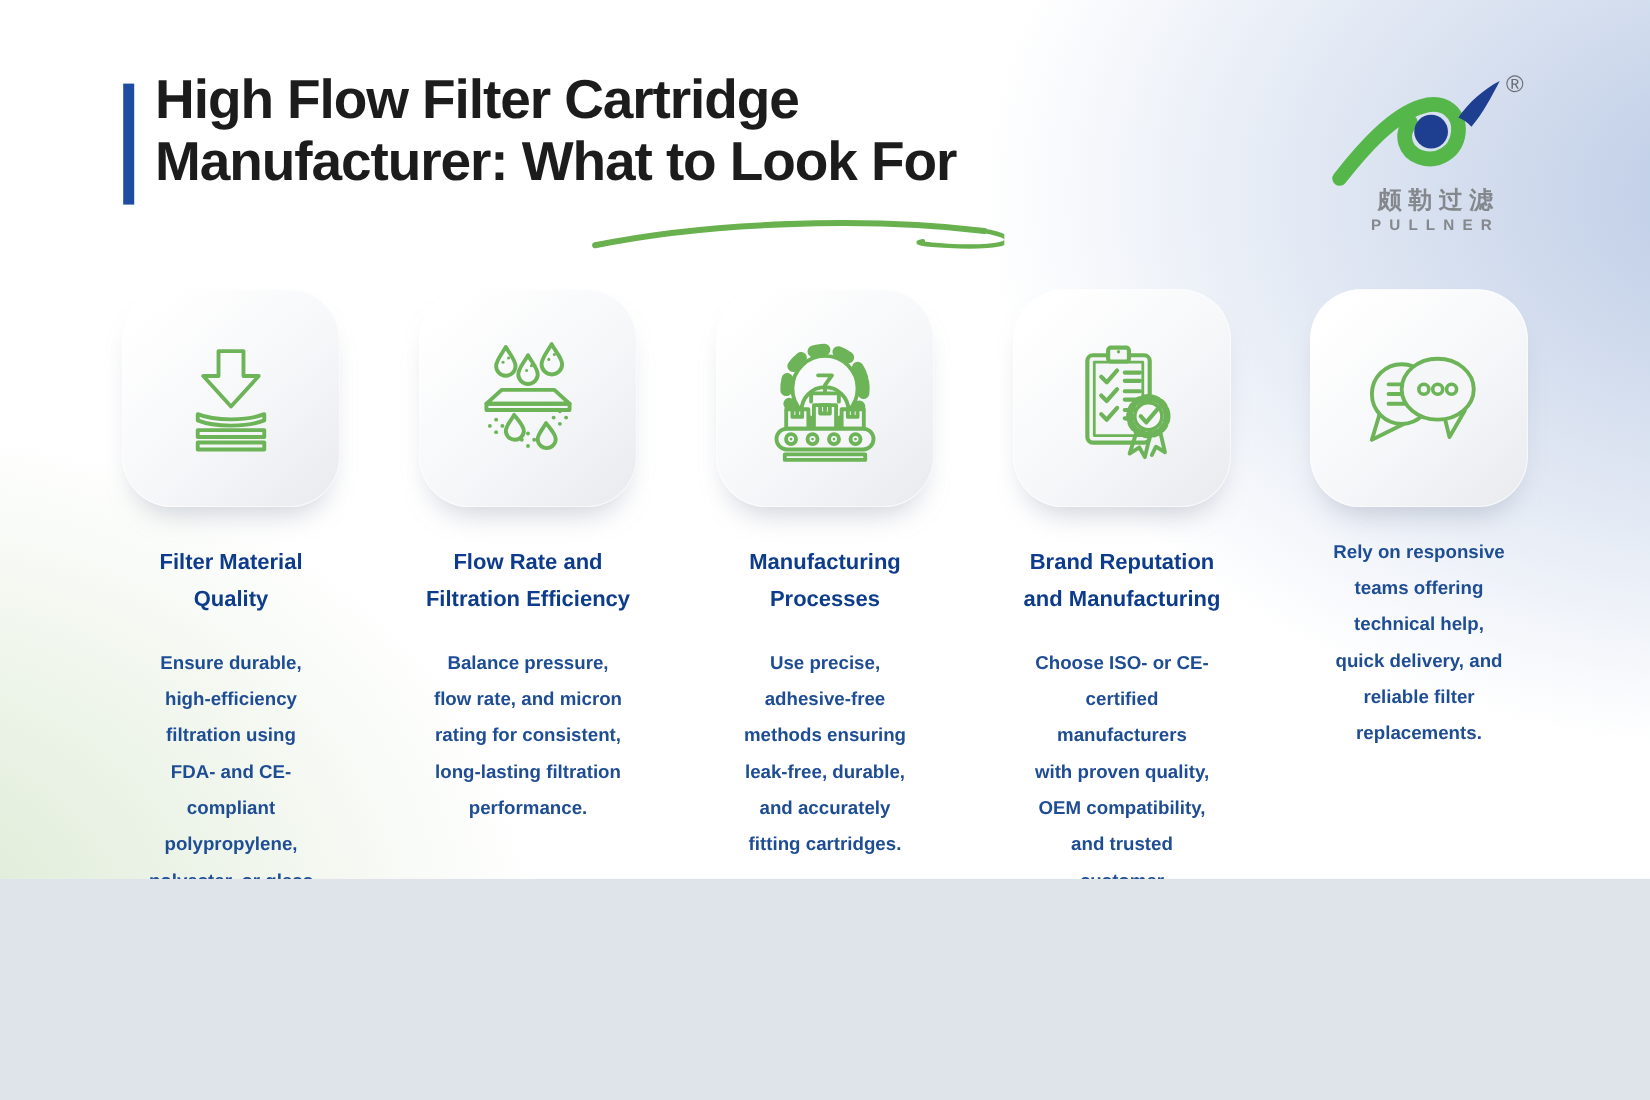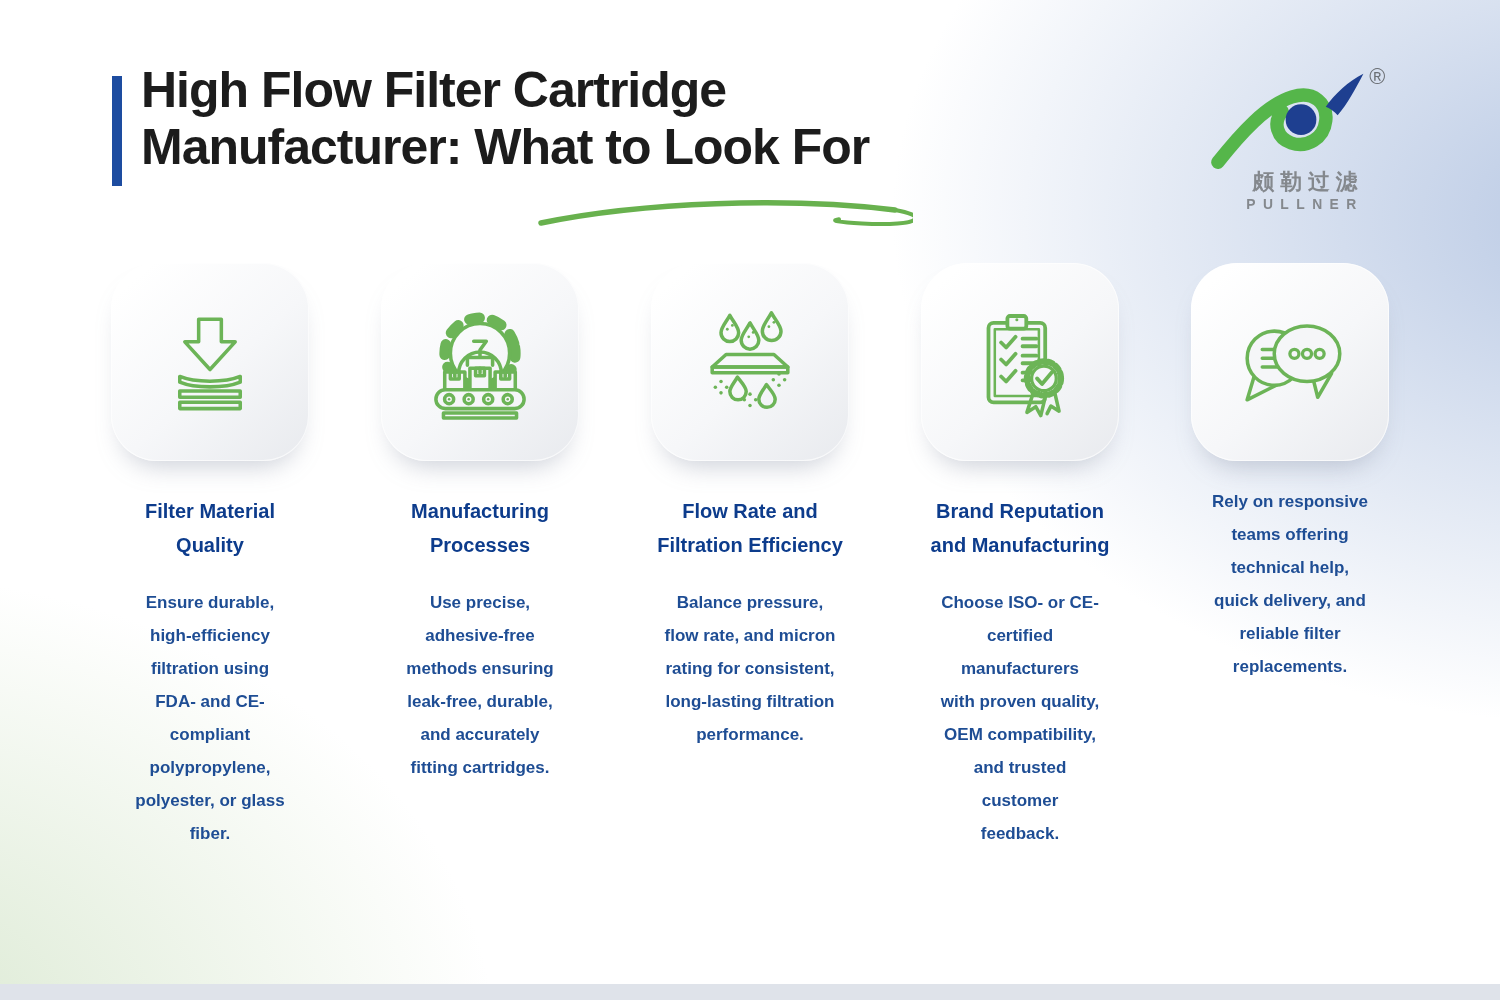--- a/index.html
+++ b/index.html
@@ -1,19 +1,19 @@
 <!DOCTYPE html>
 <html><head>
 <meta charset="utf-8">
 <style>
   * { margin:0; padding:0; box-sizing:border-box; }
   html,body { background:#dfe3ea; }
   .page {
     position:relative;
-    width:1500px; height:984px;
+    width:1500px; height:799px;
     margin:0 auto;
     overflow:hidden;
     font-family:"Liberation Sans", sans-serif;
     background:
       radial-gradient(1150px 820px at 107% 22%, #b9c9e4 0%, rgba(185,201,228,0) 62%),
       radial-gradient(1050px 780px at -9% 106%, #d9e8d0 0%, rgba(217,232,208,0) 60%),
       linear-gradient(#ffffff,#ffffff);
   }
 
   
@@ -105,60 +105,20 @@
       <h3 class="card-title">Filter Material
 Quality</h3>
       <p class="card-desc">Ensure durable,
 high-efficiency
 filtration using
 FDA- and CE-
 compliant
 polypropylene,
 polyester, or glass
 fiber.</p>
-    </div>
-
-    <div class="col">
-      <div class="card">
-        <svg class="ic" viewBox="0 0 100 100" stroke-width="2.6">
-          <circle cx="50" cy="43" r="28" stroke-width="8.5" stroke-dasharray="8.2 10.1" transform="rotate(-10 50 43)"></circle>
-          <circle cx="50" cy="43" r="23.5"></circle>
-          <path d="M33 59 A17 17 0 0 1 67 59"></path>
-          <path d="M45 33.5 H55 L50 40.5 V46.5 M40 46.5 H60 M40 46.5 V52.5 M60 46.5 V52.5"></path>
-          <g>
-            <rect class="fillbg" x="22" y="58" width="16" height="14"></rect>
-            <rect x="26.5" y="58" width="7" height="5.5"></rect>
-              <path d="M30 58 V61.5"></path>
-            <rect class="fillbg" x="42" y="55" width="16" height="17"></rect>
-            <rect x="46.5" y="55" width="7" height="6"></rect>
-              <path d="M50 55 V58.8"></path>
-            <rect class="fillbg" x="62" y="58" width="16" height="14"></rect>
-            <rect x="66.5" y="58" width="7" height="5.5"></rect>
-              <path d="M70 58 V61.5"></path>
-          </g>
-          <rect class="fillbg" x="15" y="72" width="70" height="15" rx="7.5"></rect>
-          <circle cx="25.5" cy="79.5" r="3.6"></circle>
-            <circle class="dot" cx="25.5" cy="79.5" r="1"></circle>
-          <circle cx="41" cy="79.5" r="3.6"></circle>
-            <circle class="dot" cx="41" cy="79.5" r="1"></circle>
-          <circle cx="56.5" cy="79.5" r="3.6"></circle>
-            <circle class="dot" cx="56.5" cy="79.5" r="1"></circle>
-          <circle cx="72" cy="79.5" r="3.6"></circle>
-            <circle class="dot" cx="72" cy="79.5" r="1"></circle>
-          <rect x="21" y="90.5" width="58" height="4"></rect>
-        </svg>
-      </div>
-      <h3 class="card-title">Manufacturing
-Processes</h3>
-      <p class="card-desc">Use precise,
-adhesive-free
-methods ensuring
-leak-free, durable,
-and accurately
-fitting cartridges.</p>
     </div>
 
     <div class="col">
       <div class="card">
         <svg class="ic" viewBox="0 0 100 100" stroke-width="2.6">
           <path d="M34 13 C31 18.5 27 22.5 27 26.8 a7 7 0 0 0 14 0 C41 22.5 37 18.5 34 13 Z"></path>
           <path d="M50 19 C47 24.5 43 28.5 43 32.8 a7 7 0 0 0 14 0 C57 28.5 53 24.5 50 19 Z"></path>
           <path d="M67 11 C64 16.5 59.8 21 59.8 25.5 a7.4 7.4 0 0 0 14.8 0 C74.6 21 70 16.5 67 11 Z"></path>
           <circle class="dot" cx="32" cy="24" r="1.1"></circle>
             <circle class="dot" cx="36" cy="21" r="1.1"></circle>
@@ -190,20 +150,60 @@
 Filtration Efficiency</h3>
       <p class="card-desc">Balance pressure,
 flow rate, and micron
 rating for consistent,
 long-lasting filtration
 performance.</p>
     </div>
 
     <div class="col">
       <div class="card">
+        <svg class="ic" viewBox="0 0 100 100" stroke-width="2.6">
+          <circle cx="50" cy="43" r="28" stroke-width="8.5" stroke-dasharray="8.2 10.1" transform="rotate(-10 50 43)"></circle>
+          <circle cx="50" cy="43" r="23.5"></circle>
+          <path d="M33 59 A17 17 0 0 1 67 59"></path>
+          <path d="M45 33.5 H55 L50 40.5 V46.5 M40 46.5 H60 M40 46.5 V52.5 M60 46.5 V52.5"></path>
+          <g>
+            <rect class="fillbg" x="22" y="58" width="16" height="14"></rect>
+            <rect x="26.5" y="58" width="7" height="5.5"></rect>
+              <path d="M30 58 V61.5"></path>
+            <rect class="fillbg" x="42" y="55" width="16" height="17"></rect>
+            <rect x="46.5" y="55" width="7" height="6"></rect>
+              <path d="M50 55 V58.8"></path>
+            <rect class="fillbg" x="62" y="58" width="16" height="14"></rect>
+            <rect x="66.5" y="58" width="7" height="5.5"></rect>
+              <path d="M70 58 V61.5"></path>
+          </g>
+          <rect class="fillbg" x="15" y="72" width="70" height="15" rx="7.5"></rect>
+          <circle cx="25.5" cy="79.5" r="3.6"></circle>
+            <circle class="dot" cx="25.5" cy="79.5" r="1"></circle>
+          <circle cx="41" cy="79.5" r="3.6"></circle>
+            <circle class="dot" cx="41" cy="79.5" r="1"></circle>
+          <circle cx="56.5" cy="79.5" r="3.6"></circle>
+            <circle class="dot" cx="56.5" cy="79.5" r="1"></circle>
+          <circle cx="72" cy="79.5" r="3.6"></circle>
+            <circle class="dot" cx="72" cy="79.5" r="1"></circle>
+          <rect x="21" y="90.5" width="58" height="4"></rect>
+        </svg>
+      </div>
+      <h3 class="card-title">Manufacturing
+Processes</h3>
+      <p class="card-desc">Use precise,
+adhesive-free
+methods ensuring
+leak-free, durable,
+and accurately
+fitting cartridges.</p>
+    </div>
+
+    <div class="col">
+      <div class="card">
         <svg class="ic" viewBox="0 0 100 100" stroke-width="2.8">
           <rect class="fillbg" x="25" y="19" width="45" height="63" rx="4" stroke-width="3"></rect>
           <rect x="30" y="24" width="35" height="53" stroke-width="2"></rect>
           <rect class="fillbg" x="40" y="13.5" width="15" height="10" rx="2" stroke-width="3"></rect>
           <circle class="dot" cx="47.5" cy="16.5" r="1.2"></circle>
           <path d="M35 34.5 l4 4 7.5 -8.5" stroke-width="3"></path>
           <path d="M52 31.5 H63 M52 37.5 H63" stroke-width="3"></path>
           <path d="M35 48 l4 4 7.5 -8.5" stroke-width="3"></path>
           <path d="M52 45 H63 M52 51 H63" stroke-width="3"></path>
           <path d="M35 61.5 l4 4 7.5 -8.5" stroke-width="3"></path>

